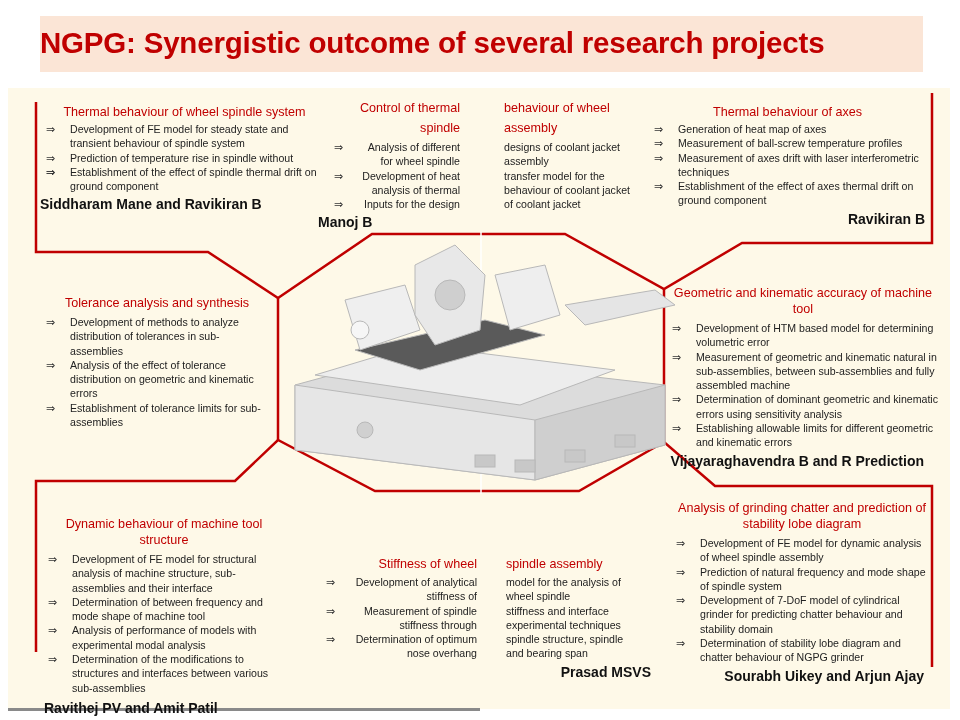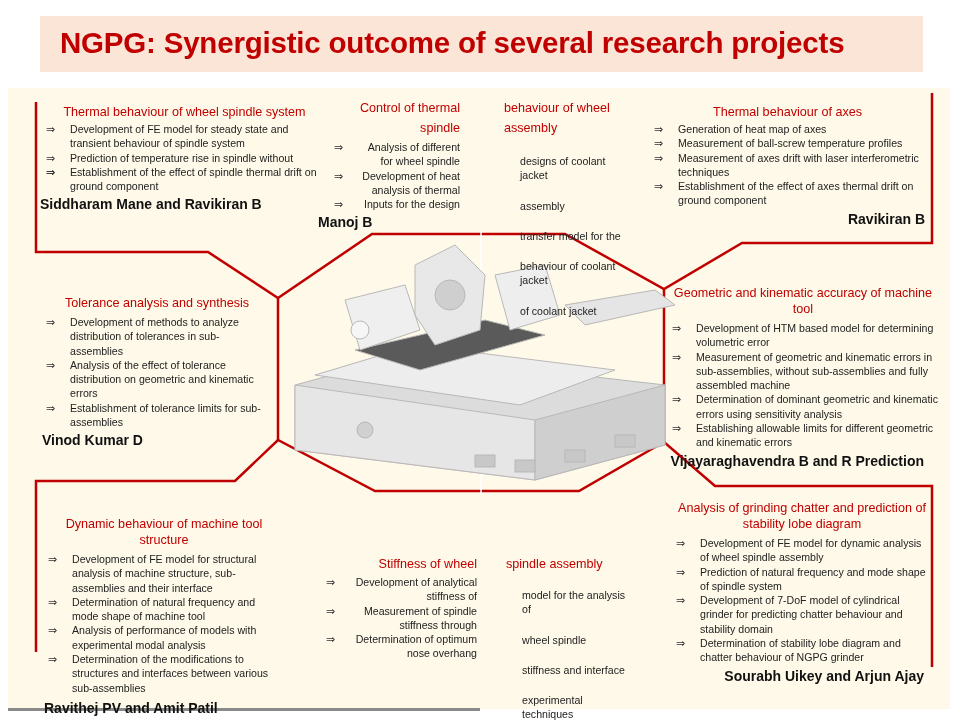--- a/index.html
+++ b/index.html
@@ -1,32 +1,32 @@
 <!DOCTYPE html>
 <html><head>
 <meta charset="utf-8">
 <style>
   html, body { margin:0; padding:0; }
   body { width:960px; height:720px; background:#ffffff; position:relative; overflow:hidden;
          font-family:"Liberation Sans", "DejaVu Sans", sans-serif; }
   .title-band { position:absolute; left:40px; top:16px; width:883px; height:56px; background:#fbe5d6; }
-  .title { position:absolute; left:60px; top:26px; font-size:29.5px; font-weight:bold; color:#c00000;
+  .title { position:absolute; left:40px; top:26px; font-size:29.5px; font-weight:bold; color:#c00000;
            font-family:"Liberation Sans", sans-serif; letter-spacing:-0.2px; white-space:nowrap;text-align:center; }
   .panel { position:absolute; left:8px; top:88px; width:942px; height:621px; background:#fef9e8; }
   .bottom-rule { position:absolute; left:8px; top:708px; width:472px; height:3px; background:#8a8a8a; }
   svg.lines { position:absolute; left:0; top:0; width:960px; height:720px; }
   .block { position:absolute; font-size:10.6px; line-height:14.3px; color:#222; }
   .block h3 { margin:0 0 2px 0; font-size:12.6px; line-height:16px; color:#c00000; font-weight:normal; }
   .block ul { list-style:none; margin:0; padding:0; }
   .block li { position:relative; padding-left:28px; }
   .block li .arr { position:absolute; left:4px; top:0; color:#333; font-size:11px; }
   .block .author { font-weight:bold; color:#111; margin-top:4px; font-size:14px; }
   .r { text-align:right; }
   .c { text-align:center; }
-  .block.plain p { margin:16px; }
+  .block.plain p { margin:0; }
   .machine { position:absolute; left:285px; top:235px; width:395px; height:250px; }
 </style>
 </head>
 <body>
 
 <div class="title-band"></div>
 <div class="title">NGPG: Synergistic outcome of several research projects</div>
 
 <div class="panel"></div>
 <div class="bottom-rule"></div>
@@ -109,39 +109,38 @@
   <div class="author r">Ravikiran B</div>
 </div>
 
 <div class="block" style="left:42px; top:295px; width:230px;">
   <h3 class="c" style="margin-bottom:4px;">Tolerance analysis and synthesis</h3>
   <ul>
     <li><span class="arr">⇒</span><span>Development of methods to analyze distribution of tolerances in sub-assemblies</span></li>
     <li><span class="arr">⇒</span><span>Analysis of the effect of tolerance distribution on geometric and kinematic errors</span></li>
     <li><span class="arr">⇒</span><span>Establishment of tolerance limits for sub-assemblies</span></li>
   </ul>
-  <div class="author">Vinod Kumar D</div>
 </div>
 
 <div class="block" style="left:668px; top:285px; width:270px;">
   <h3 class="c" style="margin-bottom:4px;">Geometric and kinematic accuracy of machine tool</h3>
   <ul>
     <li><span class="arr">⇒</span><span>Development of HTM based model for determining volumetric error</span></li>
-    <li><span class="arr">⇒</span><span>Measurement of geometric and kinematic errors in sub-assemblies, without sub-assemblies and fully assembled machine</span></li>
+    <li><span class="arr">⇒</span><span>Measurement of geometric and kinematic natural in sub-assemblies, between sub-assemblies and fully assembled machine</span></li>
     <li><span class="arr">⇒</span><span>Determination of dominant geometric and kinematic errors using sensitivity analysis</span></li>
     <li><span class="arr">⇒</span><span>Establishing allowable limits for different geometric and kinematic errors</span></li>
   </ul>
   <div class="author r" style="margin-right:14px;">Vijayaraghavendra B and R Prediction</div>
 </div>
 
 <div class="block" style="left:44px; top:500px; width:240px;">
   <h3 class="c" style="padding:0 10px; margin-bottom:4px;margin-top:16px;">Dynamic behaviour of machine tool structure</h3>
   <ul>
     <li><span class="arr">⇒</span><span>Development of FE model for structural analysis of machine structure, sub-assemblies and their interface</span></li>
-    <li><span class="arr">⇒</span><span>Determination of natural frequency and mode shape of machine tool</span></li>
+    <li><span class="arr">⇒</span><span>Determination of between frequency and mode shape of machine tool</span></li>
     <li><span class="arr">⇒</span><span>Analysis of performance of models with experimental modal analysis</span></li>
     <li><span class="arr">⇒</span><span>Determination of the modifications to structures and interfaces between various sub-assemblies</span></li>
   </ul>
   <div class="author" style="margin-top:6px;">Ravithej PV and Amit Patil</div>
 </div>
 
 <div class="block r" style="left:322px; top:556px; width:155px;">
   <h3 style="margin-bottom:3px;">Stiffness of wheel</h3>
   <ul>
     <li><span class="arr">⇒</span><span>Development of analytical stiffness of</span></li>

